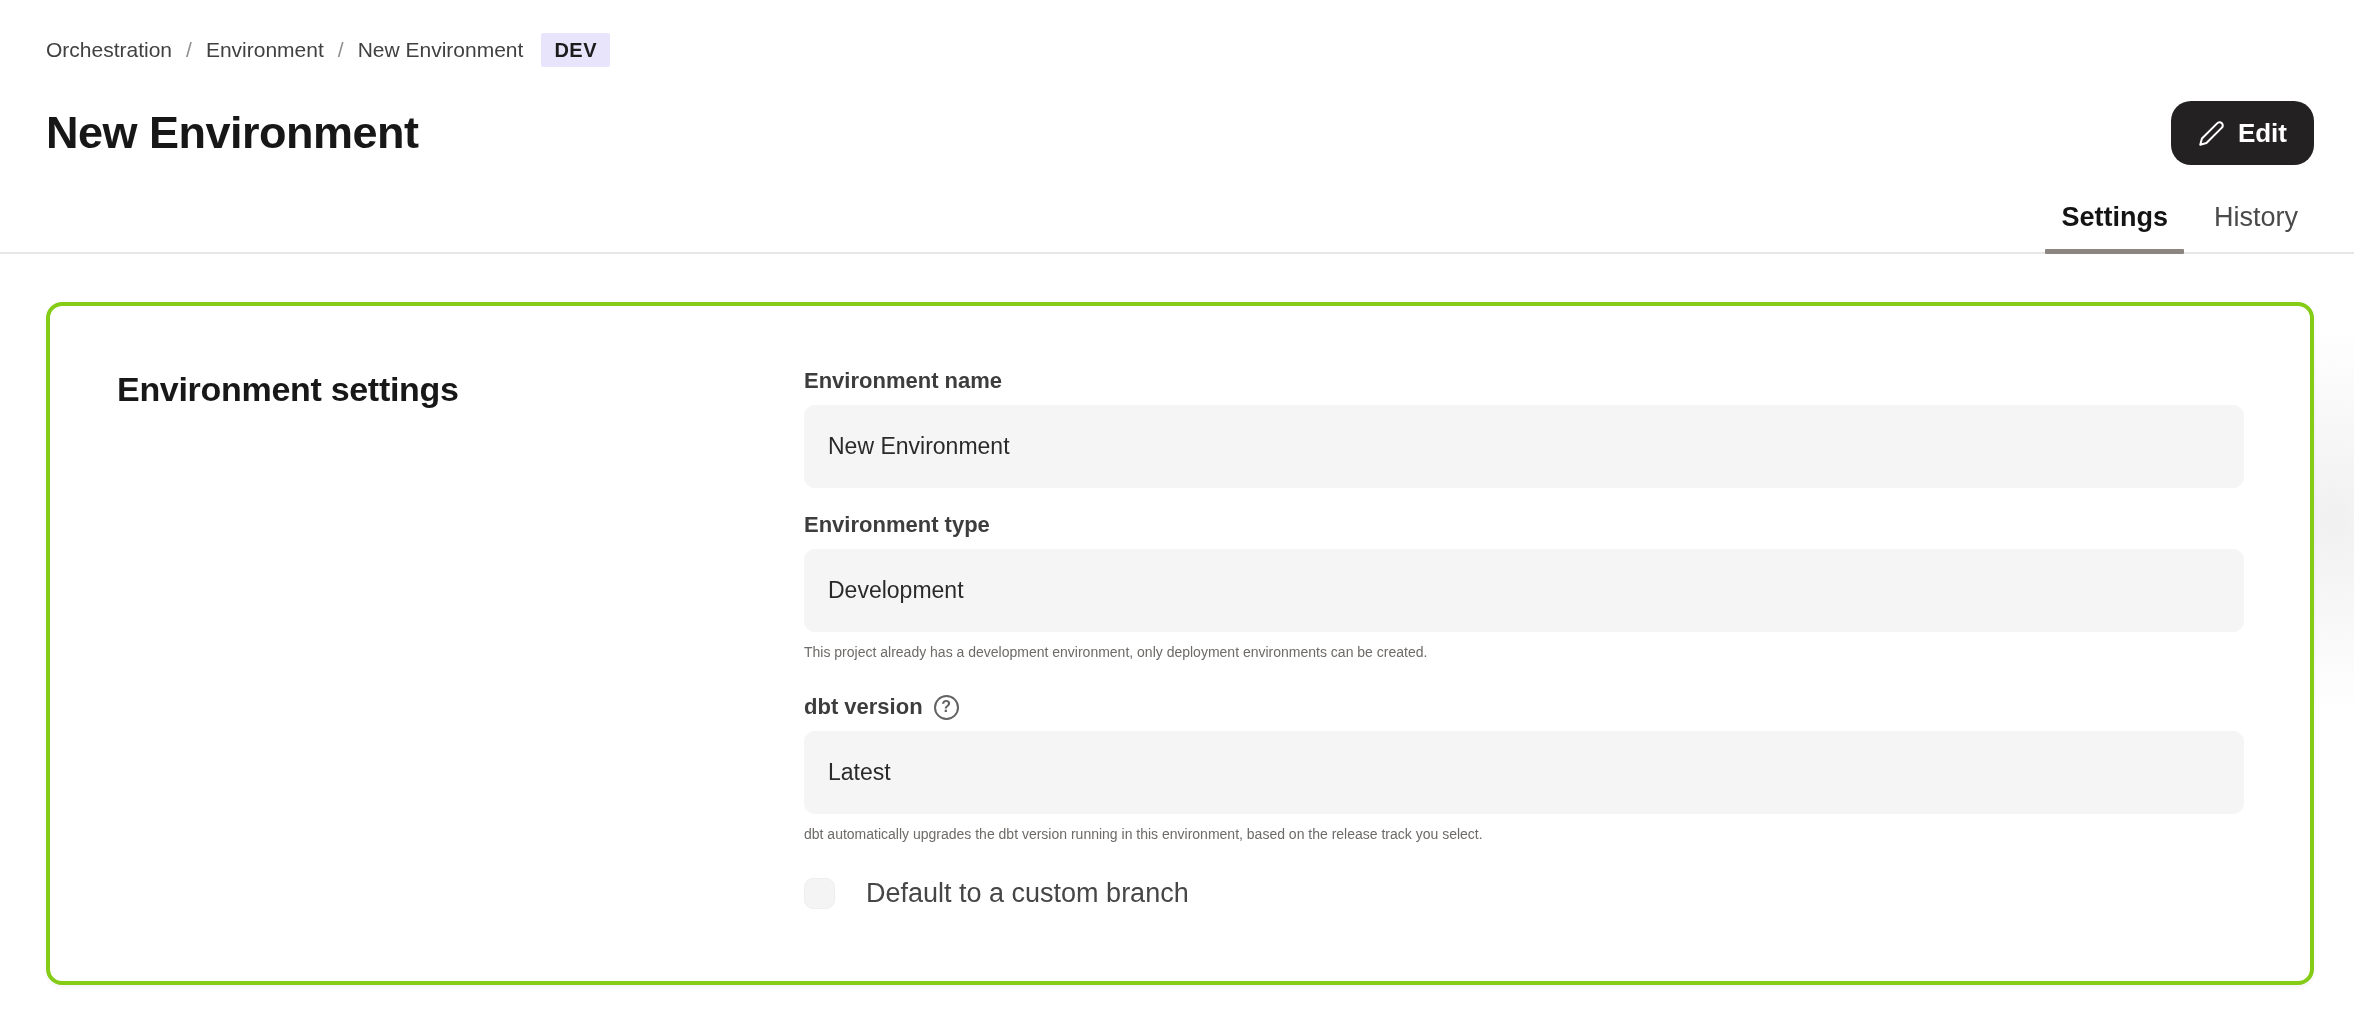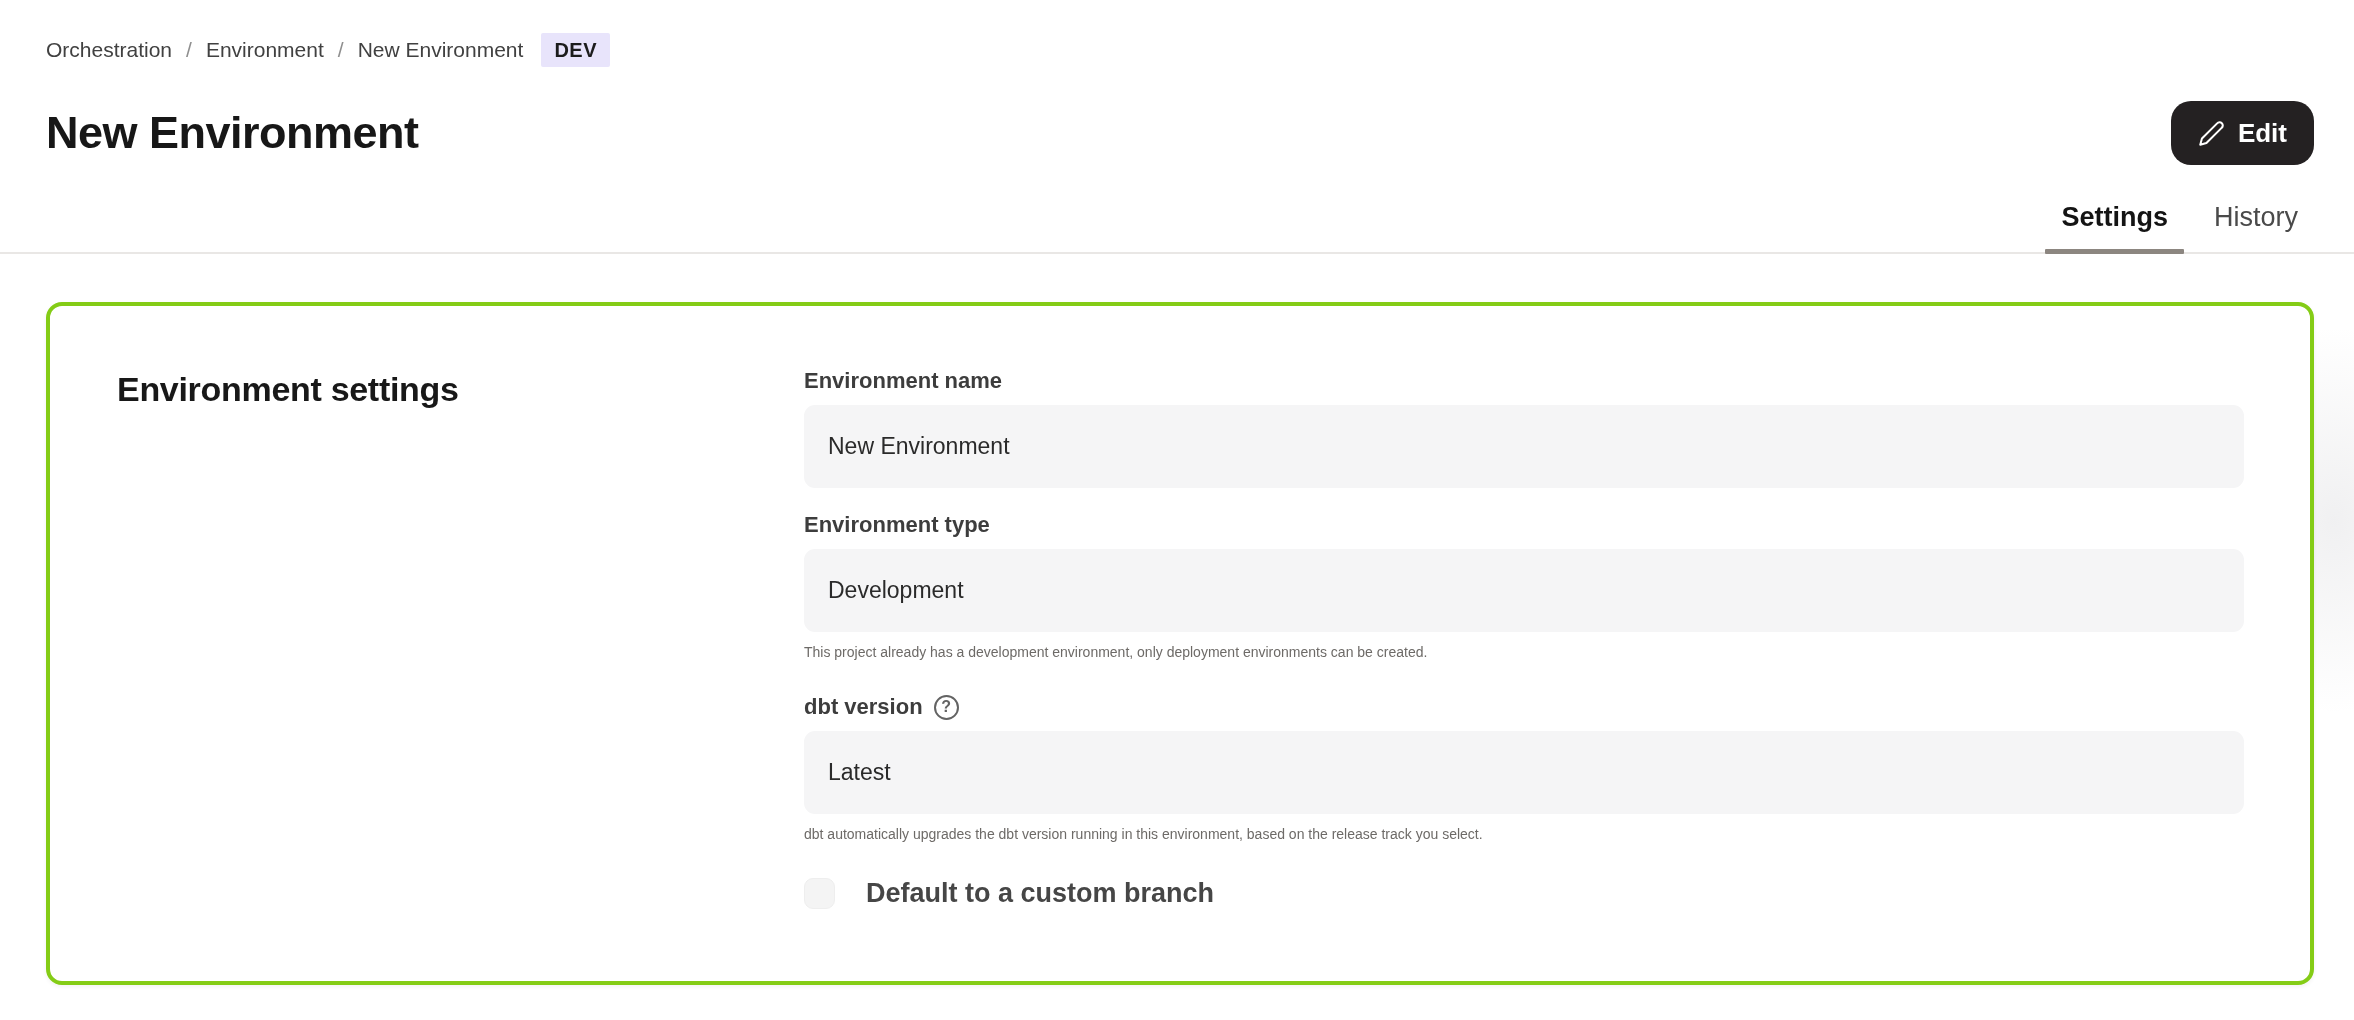--- a/index.html
+++ b/index.html
@@ -181,21 +181,21 @@
     width: 31px;
     height: 31px;
     background: #f4f4f4;
     border: 1px solid #eeeeee;
     border-radius: 9px;
     cursor: pointer;
     flex: 0 0 auto;
   }
   .checkbox-label {
     font-size: 27px;
-    font-weight: 700;
+    font-weight: 400;
     color: #464646;
   }
 </style>
 </head>
 <body>
 
 <div class="page">
   <div class="glow"></div>
 
   <div class="content">

